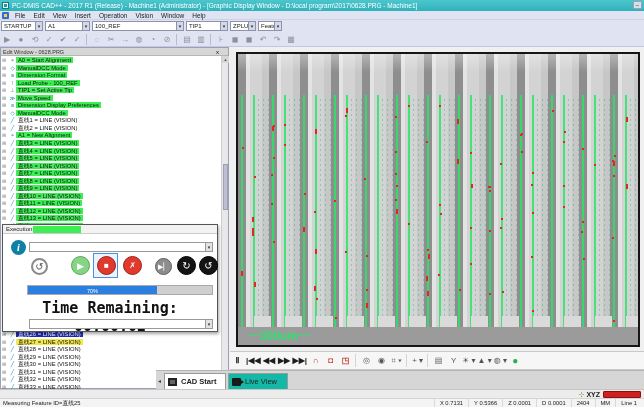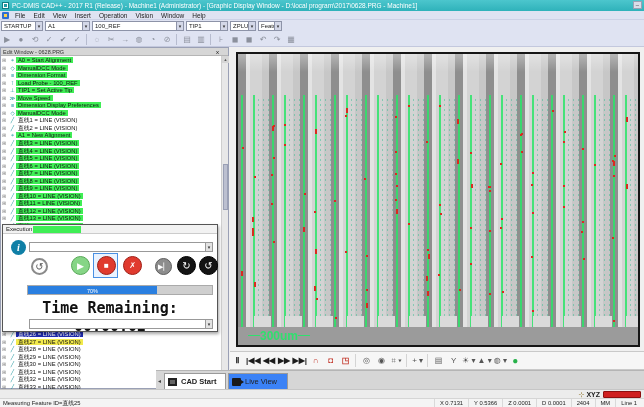--- a/index.html
+++ b/index.html
@@ -85,21 +85,21 @@
   .iicon{display:inline-block;min-width:13px;height:17px;margin:0 1px;font-size:8px;line-height:17px;
       text-align:center;color:#555;vertical-align:top;white-space:nowrap;}
   .iicon.dark{color:#1c1c1c;font-weight:bold;}
   .iicon.red{color:#c23428;font-weight:bold;}
   .iicon.green{color:#27b14a;font-size:10px;}
   .iicon.isep{min-width:2px;border-left:1px solid #d4d4d4;height:13px;margin:2px 2px 0 2px;}
 
   #tabstrip{left:156px;top:370px;width:488px;height:19px;background:#d6d6d6;border-top:1px solid #b5b5b5;z-index:40;}
   #tabscroll{position:absolute;left:2px;top:6px;font-size:6px;color:#444;}
   .vtab{position:absolute;top:2px;height:17px;border:1px solid #9a9a9a;border-bottom:none;
-        background:#3b82f6;font-size:7.5px;line-height:15px;color:#222;padding:0 6px 0 16px;}
+        background:#14b8a6;font-size:7.5px;line-height:15px;color:#222;padding:0 6px 0 16px;}
   .vtab.active{background:#fff;font-weight:bold;}
   .tabico{position:absolute;left:3px;top:4px;width:9px;height:8px;}
   .tabico.cube{background:#222;}
   .tabico.cube::after{content:"";position:absolute;left:2px;top:2px;width:5px;height:4px;background:#666;}
   .tabico.cam{background:#1a1a1a;border-radius:1px;}
   .tabico.cam::after{content:"";position:absolute;right:-3px;top:2px;border-left:3px solid #1a1a1a;
         border-top:2px solid transparent;border-bottom:2px solid transparent;}
 
   
   #editwin{left:0;top:47px;width:229px;height:342px;background:#fff;border:1px solid #9aa0b5;z-index:20;}

